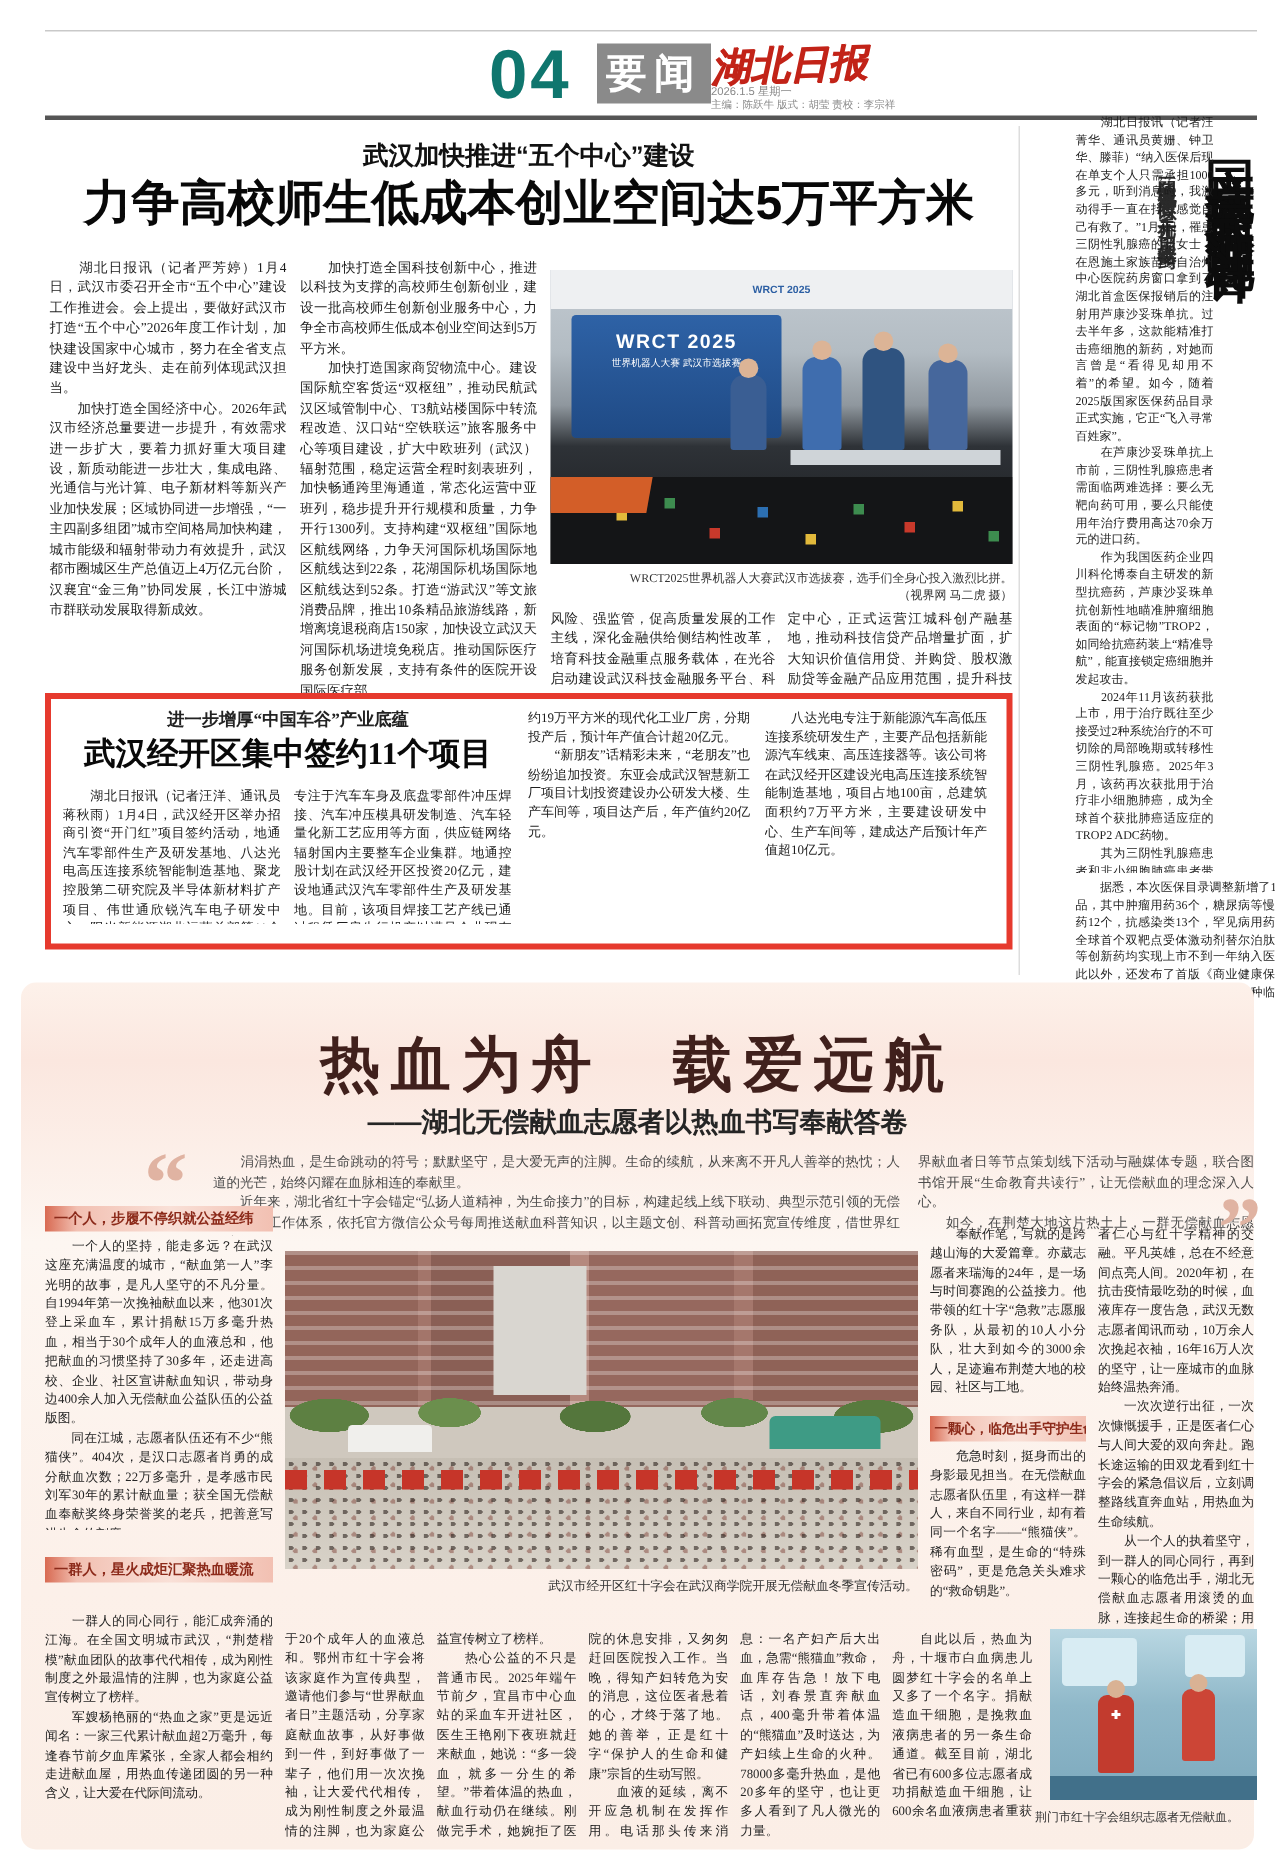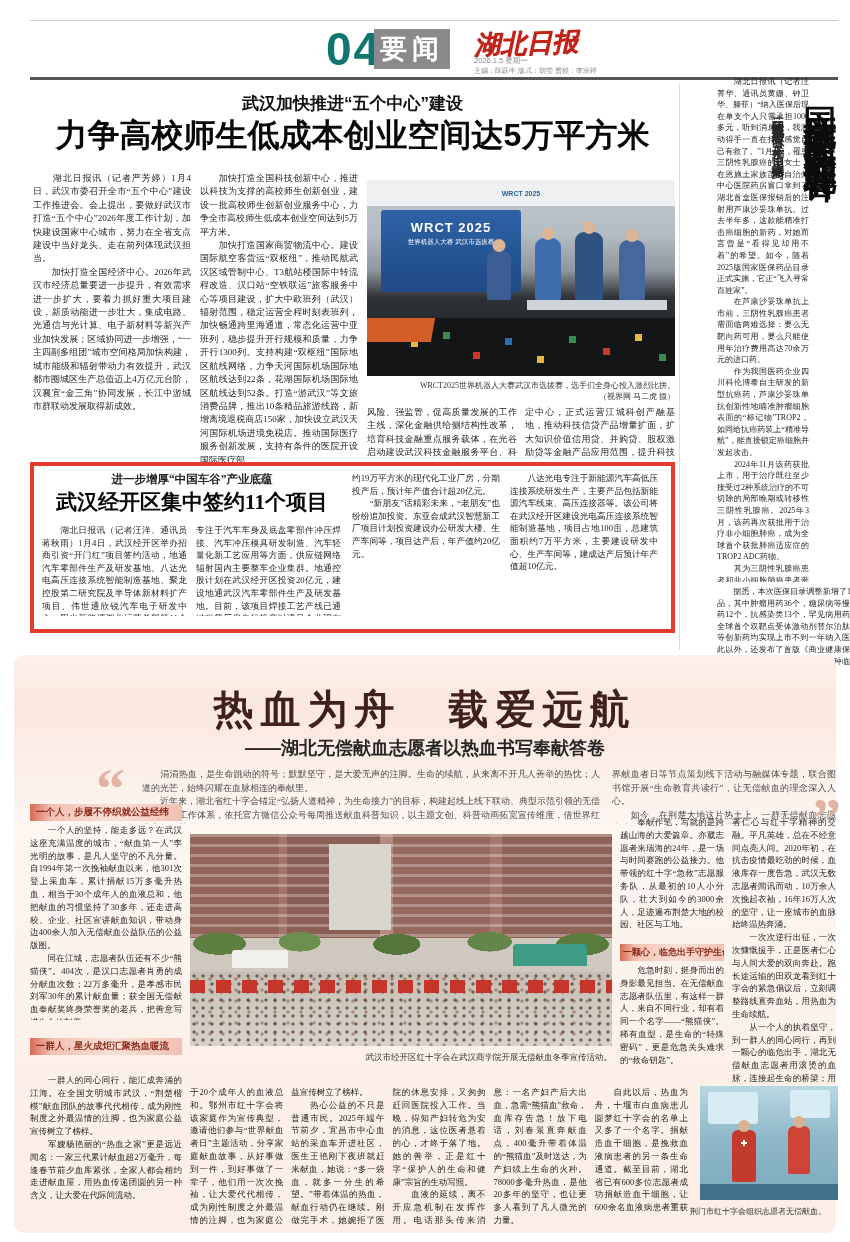--- a/index.html
+++ b/index.html
@@ -88,21 +88,21 @@
   .p3-cross{position:absolute;background:#fff;}
   .p3-seat{position:absolute;left:0;bottom:0;width:100%;height:16px;background:#41708a;}
 </style>
 </head>
 <body>
 
 <div class="page">
 
   <div class="abs rule" style="left:30px;top:20px;width:808px;"></div>
   <div class="abs pagenum sans" style="left:326px;top:22px;">04</div>
-  <div class="abs section-box sans" style="left:374px;top:29px;">
+  <div class="abs section-box sans" style="left:398px;top:29px;">
     <span>要闻</span>
   </div>
   <div class="abs masthead" style="left:474px;top:26px;">湖北日报</div>
   <div class="abs hdr-small sans" style="left:474px;top:56px;">2026.1.5 星期一</div>
   <div class="abs hdr-small sans" style="left:474px;top:66px;font-size:7px;">主编：陈跃牛 版式：胡莹 责校：李宗祥</div>
   <div class="abs rule-thick" style="left:30px;top:77px;width:808px;"></div>
   <div class="abs" style="left:679px;top:84px;width:1px;height:566px;background:#ddd;"></div>
 
   <div class="abs kicker1 sans" style="left:30px;top:92px;width:645px;">武汉加快推进“五个中心”建设</div>
   <div class="abs headline1 sans" style="left:30px;top:114px;width:645px;">力争高校师生低成本创业空间达5万平方米</div>

